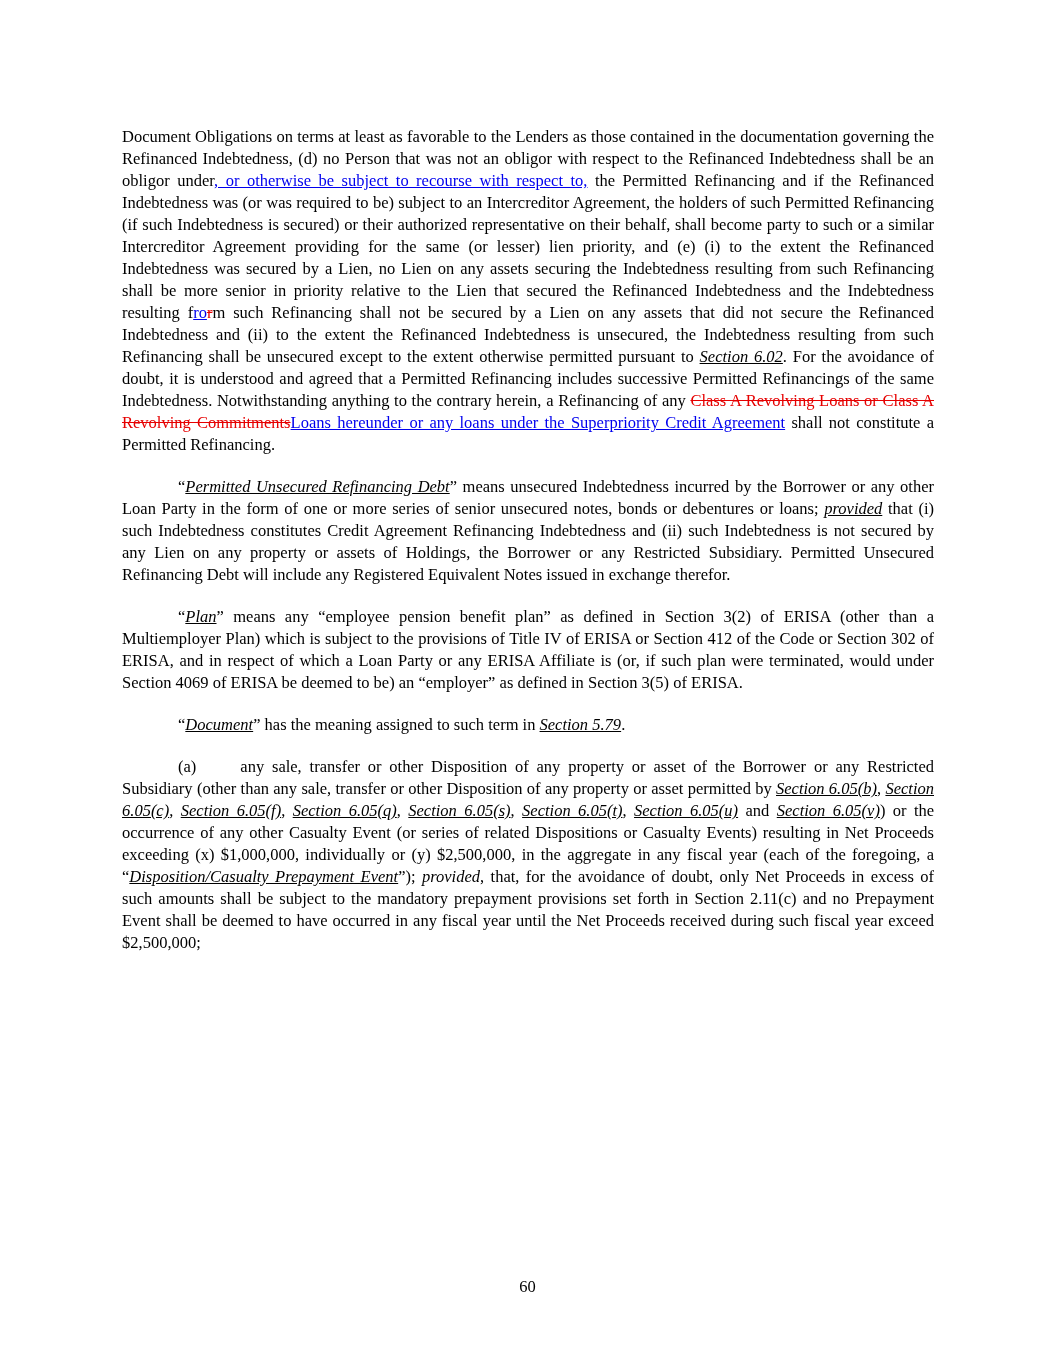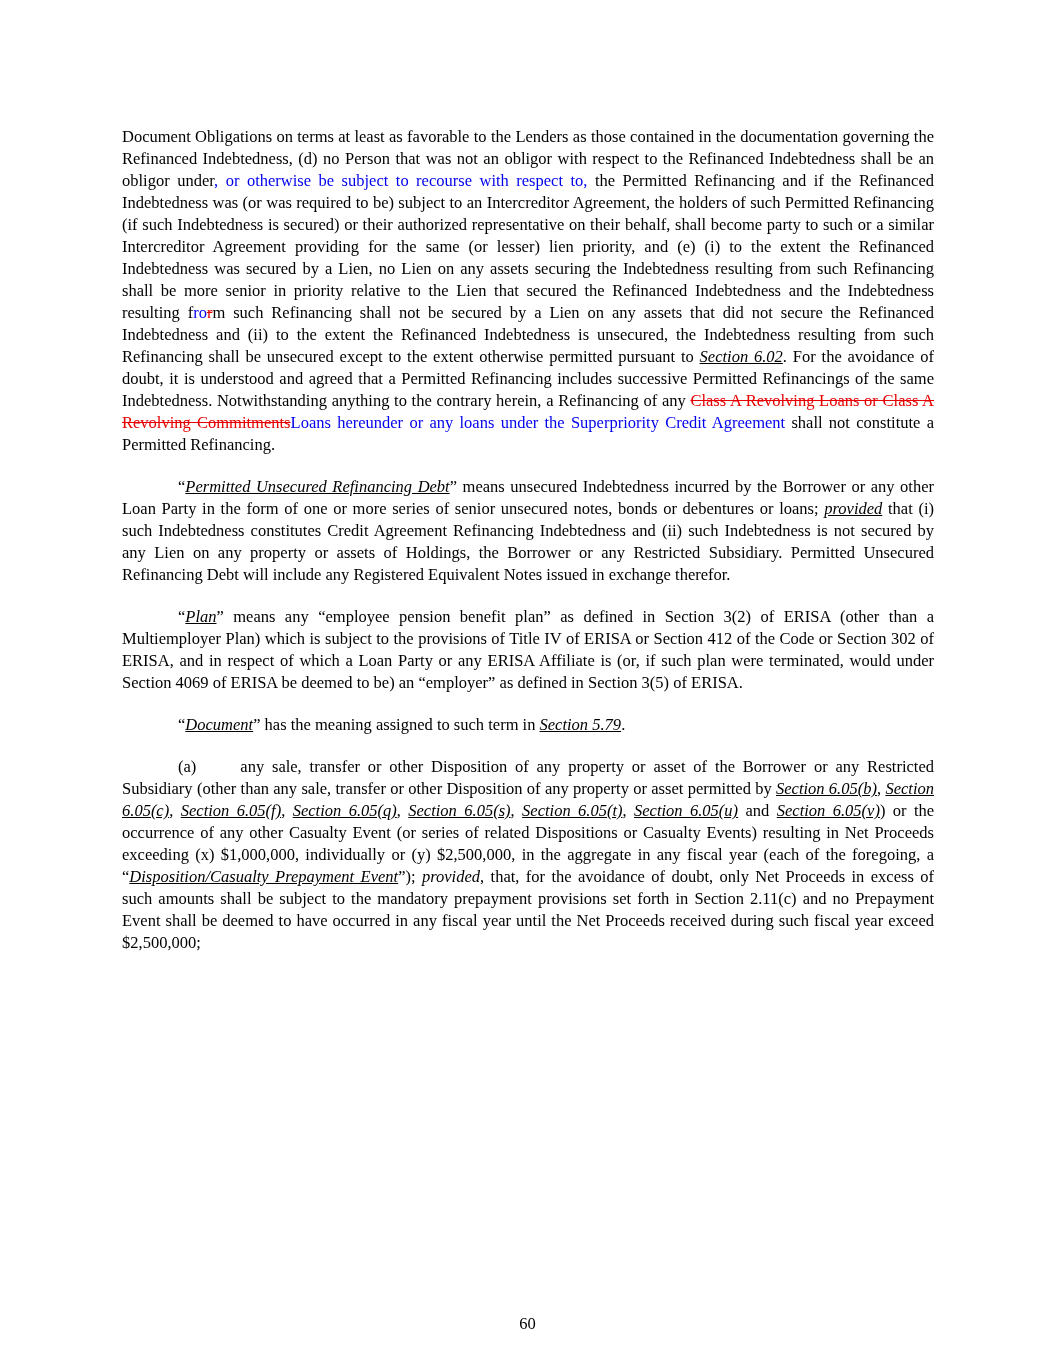--- a/index.html
+++ b/index.html
@@ -28,37 +28,37 @@
     text-align: justify;
     text-justify: inter-word;
   }
   p.para.indent {
     text-indent: 56px;
   }
   span.n  { }
   span.u  { text-decoration: underline; font-style: italic; }
   span.ins {
     color: var(--ins-color, #0000ee);
+    text-decoration: underline;
   }
   span.del {
     color: var(--del-color, #e60000);
     text-decoration: line-through;
   }
   span.i  { font-style: italic; }
   span.tab {
     display: inline-block;
     width: 44px;
   }
   .page-footer {
     position: absolute;
     top: 1276px;
     left: 0;
     width: 100%;
     text-align: center;
-    margin-top: 37px;
   }
 </style>
 </head>
 <body style="--ins-color: #0000ee; --del-color: #e60000; color: rgb(0, 0, 0); background: rgb(255, 255, 255);">
 
 <main class="doc-body">
     <p class="para"><span class="n">Document Obligations on terms at least as favorable to the Lenders as those contained in the documentation governing the Refinanced Indebtedness, (d) no Person that was not an obligor with respect to the Refinanced Indebtedness shall be an obligor under</span><span class="ins">, or otherwise be subject to recourse with respect to,</span><span class="n"> the Permitted Refinancing and if the Refinanced Indebtedness was (or was required to be) subject to an Intercreditor Agreement, the holders of such Permitted Refinancing (if such Indebtedness is secured) or their authorized representative on their behalf, shall become party to such or a similar Intercreditor Agreement providing for the same (or lesser) lien priority, and (e) (i) to the extent the Refinanced Indebtedness was secured by a Lien, no Lien on any assets securing the Indebtedness resulting from such Refinancing shall be more senior in priority relative to the Lien that secured the Refinanced Indebtedness and the Indebtedness resulting f</span><span class="ins">ro</span><span class="del">r</span><span class="n">m such Refinancing shall not be secured by a Lien on any assets that did not secure the Refinanced Indebtedness and (ii) to the extent the Refinanced Indebtedness is unsecured, the Indebtedness resulting from such Refinancing shall be unsecured except to the extent otherwise permitted pursuant to </span><span class="u">Section 6.02</span><span class="n">.  For the avoidance of doubt, it is understood and agreed that a Permitted Refinancing includes successive Permitted Refinancings of the same Indebtedness. Notwithstanding anything to the contrary herein, a Refinancing of any </span><span class="del">Class A Revolving Loans or Class A Revolving Commitments</span><span class="ins">Loans hereunder or any loans under the Superpriority Credit Agreement</span><span class="n"> shall not constitute a Permitted Refinancing.</span></p>
     <p class="para indent"><span class="n">“</span><span class="u">Permitted Unsecured Refinancing Debt</span><span class="n">” means unsecured Indebtedness incurred by the Borrower or any other Loan Party in the form of one or more series of senior unsecured notes, bonds or debentures or loans; </span><span class="u">provided</span><span class="n"> that (i) such Indebtedness constitutes Credit Agreement Refinancing Indebtedness and (ii) such Indebtedness is not secured by any Lien on any property or assets of Holdings, the Borrower or any Restricted Subsidiary.  Permitted Unsecured Refinancing Debt will include any Registered Equivalent Notes issued in exchange therefor.</span></p>
     <p class="para indent"><span class="n">“</span><span class="u">Plan</span><span class="n">” means any “employee pension benefit plan” as defined in Section 3(2) of ERISA (other than a Multiemployer Plan) which is subject to the provisions of Title IV of ERISA or Section 412 of the Code or Section 302 of ERISA, and in respect of which a Loan Party or any ERISA Affiliate is (or, if such plan were terminated, would under Section 4069 of ERISA be deemed to be) an “employer” as defined in Section 3(5) of ERISA.</span></p>
     <p class="para indent"><span class="n">“</span><span class="u">Document</span><span class="n">” has the meaning assigned to such term in </span><span class="u">Section 5.79</span><span class="n">.</span></p>

